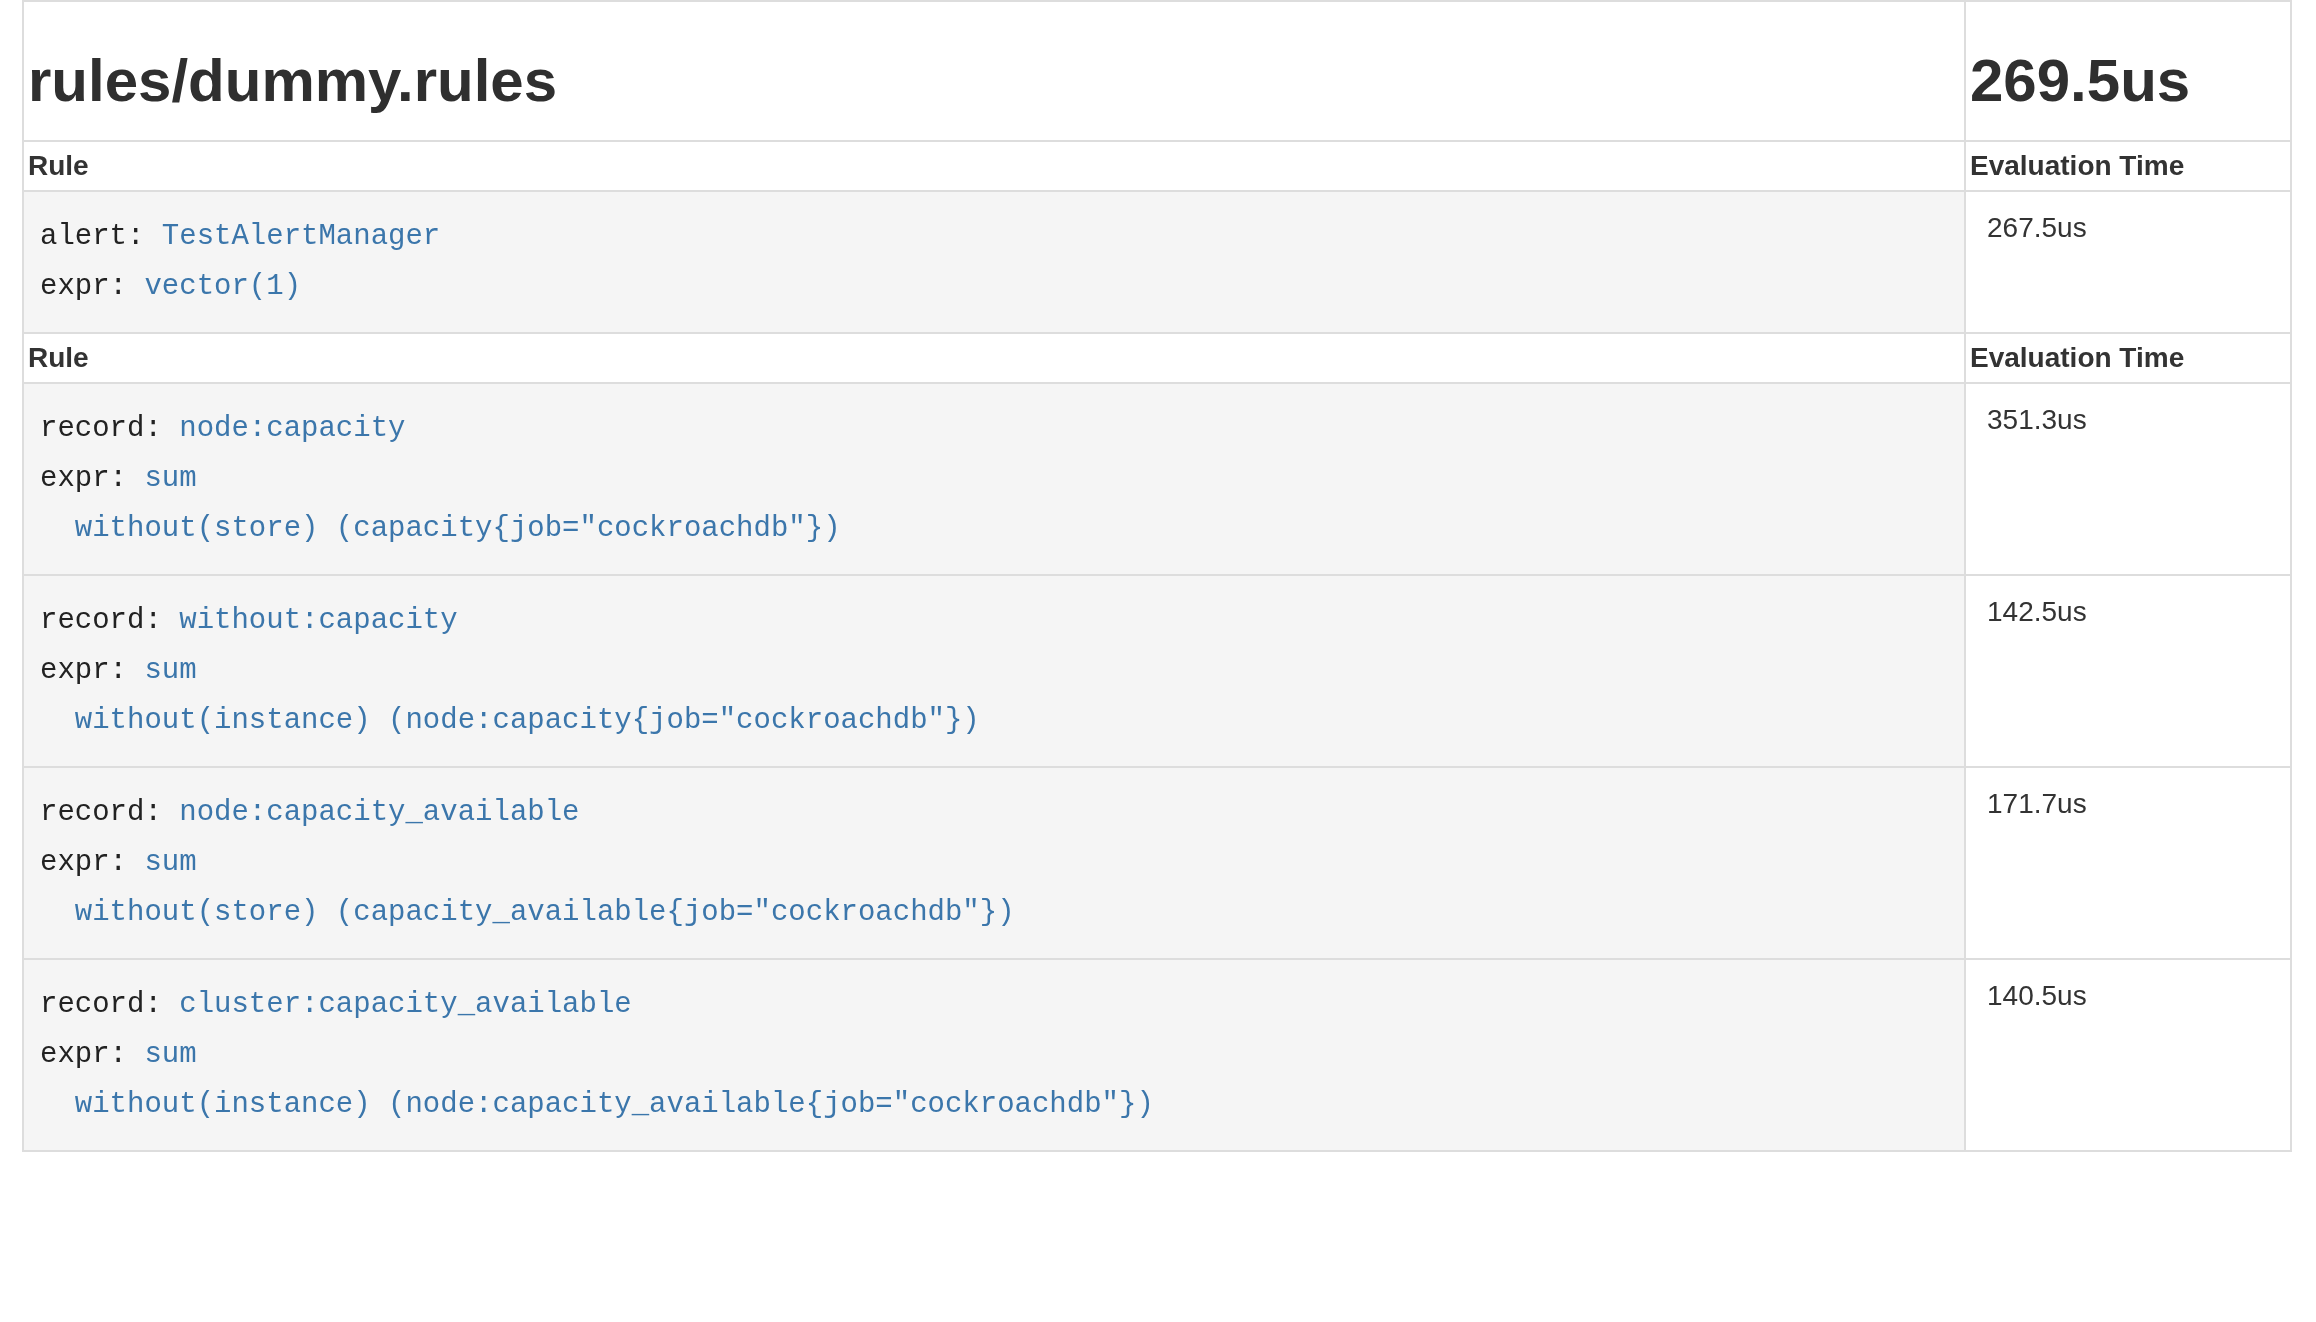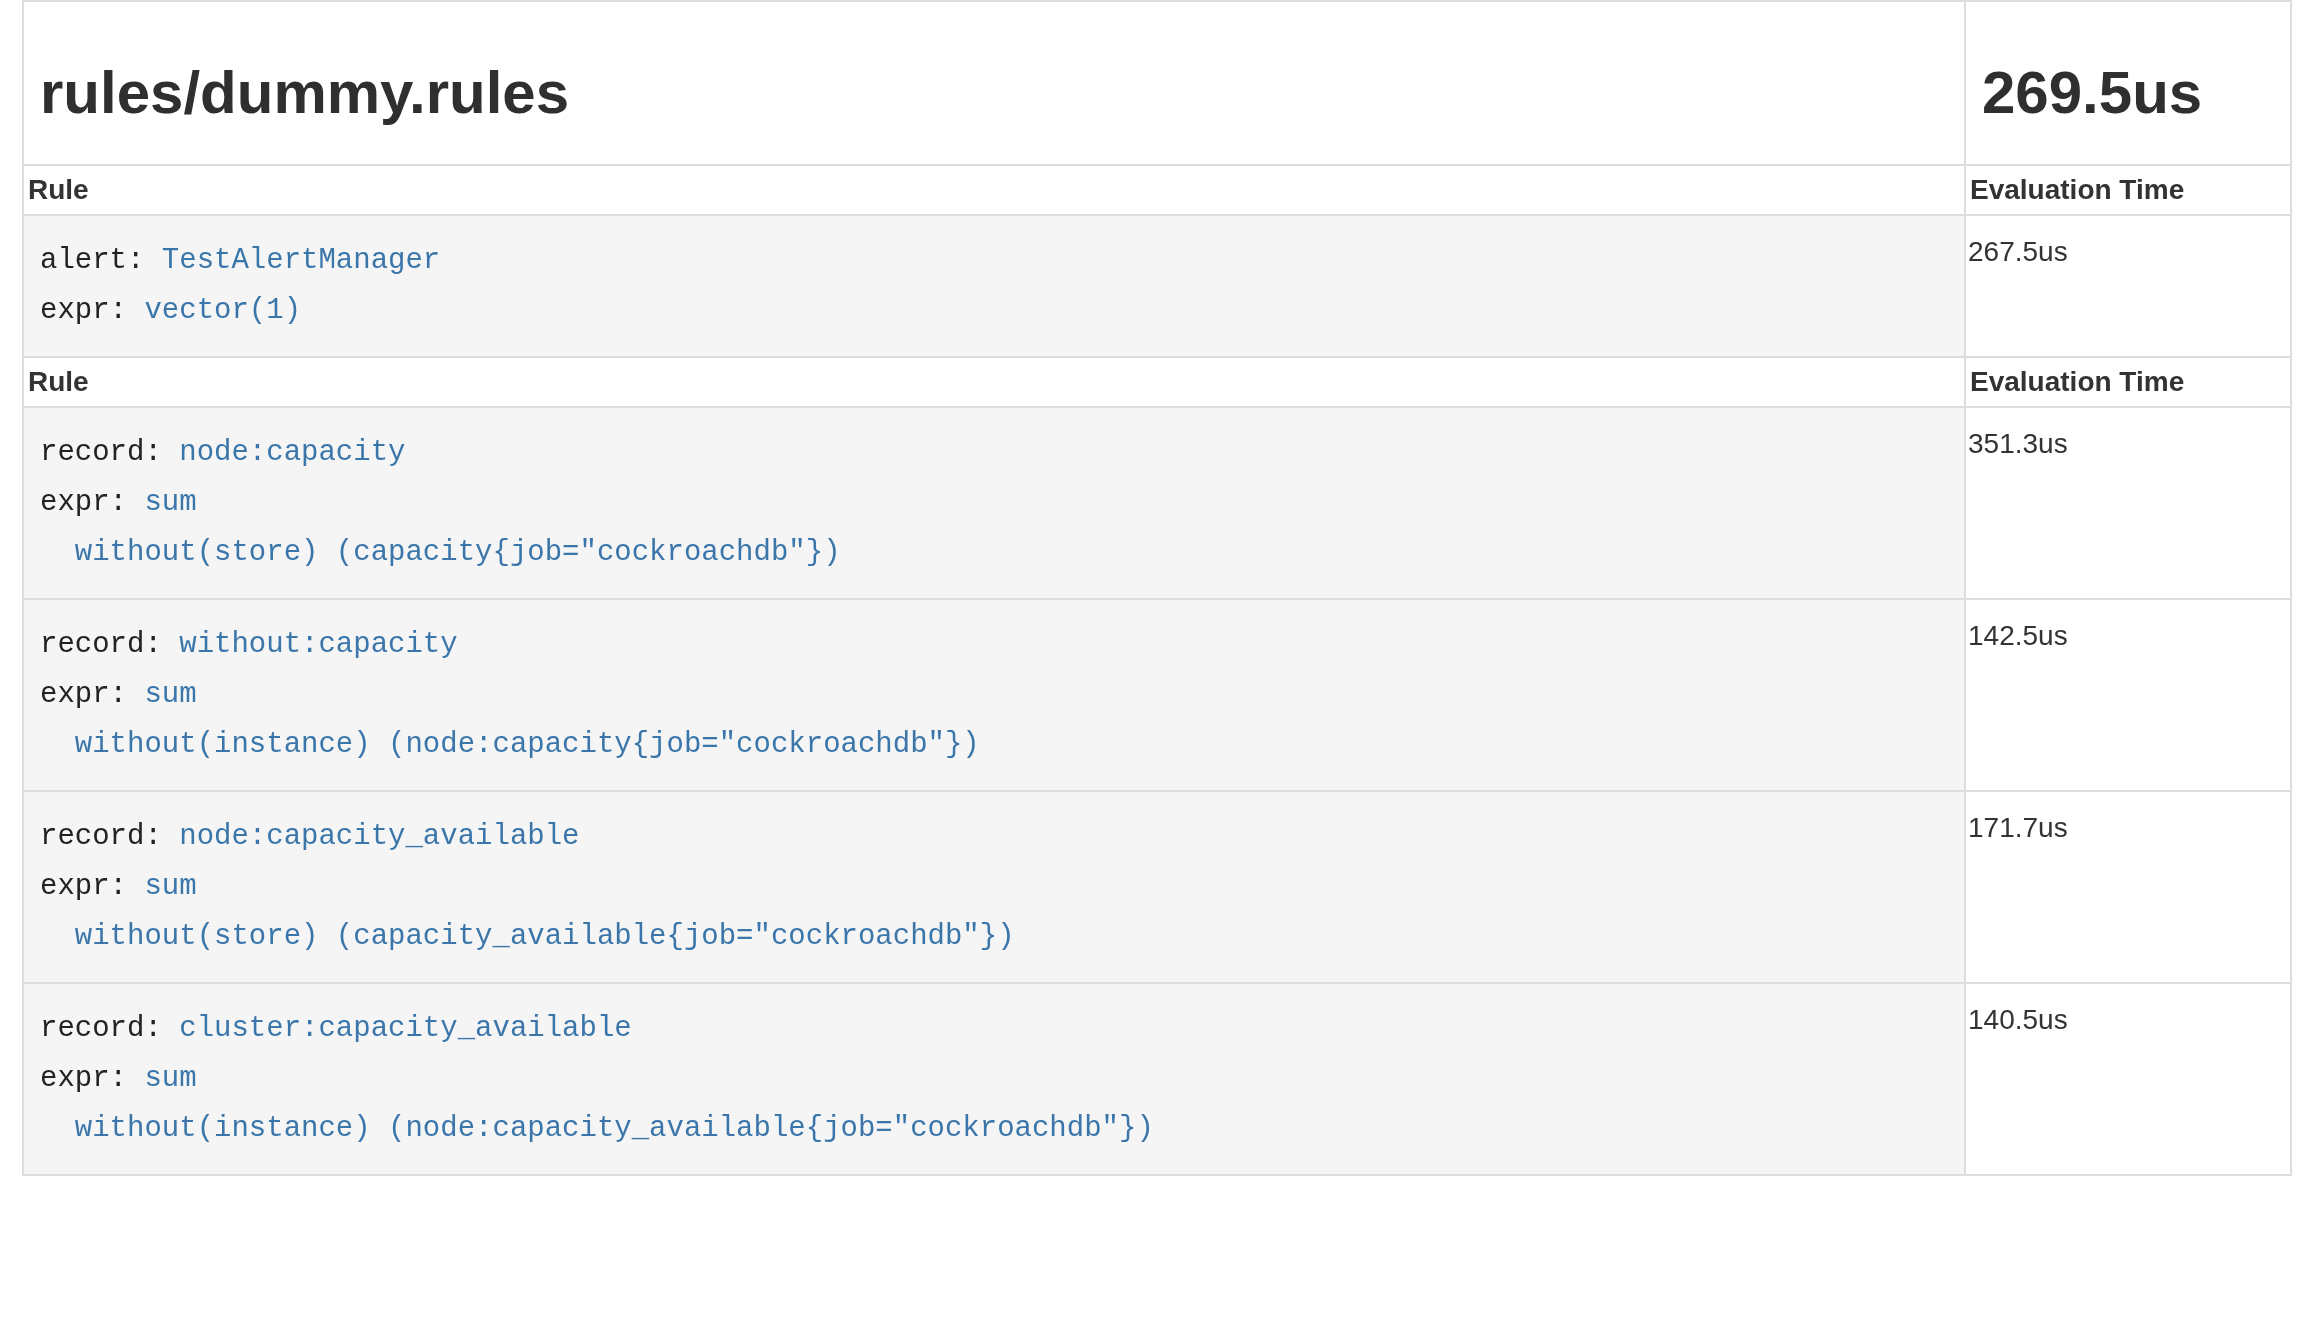--- a/index.html
+++ b/index.html
@@ -32,21 +32,21 @@
     table-layout:fixed;
     border-collapse:collapse;
   }
   table.rules-table col.rule-col{width:1942px;}
   table.rules-table col.eval-col{width:326px;}
   .rules-table th,
   .rules-table td{
     border:2px solid var(--border);
     vertical-align:top;
     text-align:left;
-    padding:16px;
+    padding:4px;
   }
   .rules-table th{
     font-weight:bold;
     padding:4px;
     margin-top:28px;
   }
   td.group-cell h2{
     font-size:60px;
     line-height:66px;
     font-weight:bold;
@@ -65,21 +65,21 @@
     line-height:50px;
     color:var(--code-text);
     white-space:pre;
     overflow:hidden;
   }
   td.rule-cell pre a{
     color:var(--link);
     text-decoration:none;
     cursor:pointer;
   }
-  td.eval-cell{padding:16px 16px 16px 2px;border-radius:28px;}
+  td.eval-cell{padding:16px 16px 16px 21px;border-radius:28px;}
 </style>
 </head>
 <body>
 
 <div class="container">
   <table class="rules-table">
     <colgroup>
       <col class="rule-col">
       <col class="eval-col">
     </colgroup>

